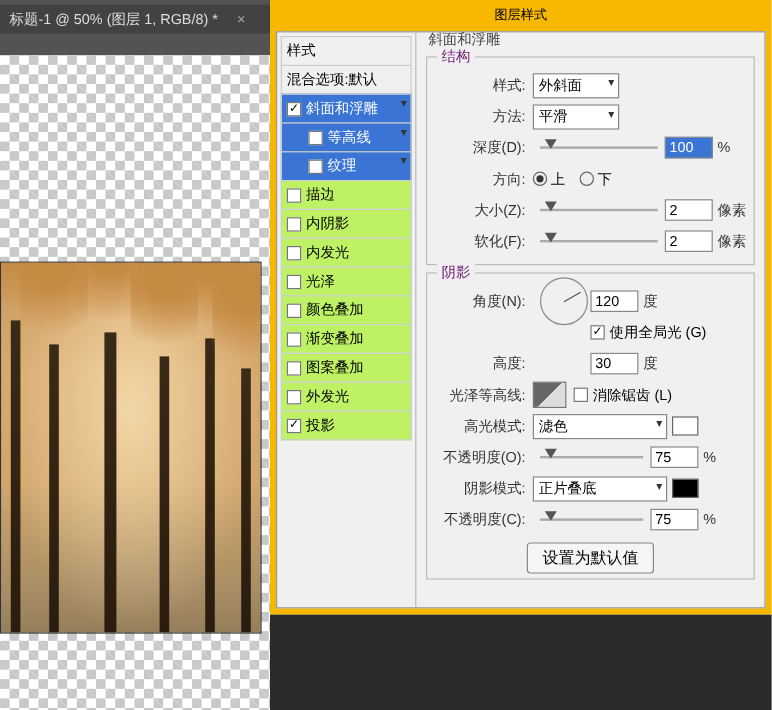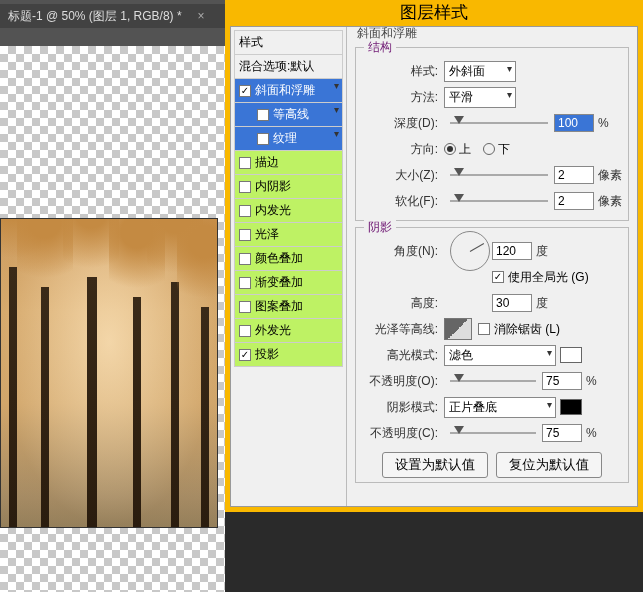--- a/index.html
+++ b/index.html
@@ -17,21 +17,21 @@
 .photo { position: absolute; top: 218px; left: 0; width: 218px; height: 310px; background: linear-gradient(180deg,#d9a86a 0%,#e3b87a 30%,#ddb478 60%,#a8936f 90%,#928363 100%); border: 1px solid #333; overflow: hidden; }
 .photo::before { content:""; position:absolute; inset:0; background:
   radial-gradient(ellipse at 50% 40%, rgba(255,235,200,0.6), rgba(160,110,55,0.2) 70%);
 }
 .tree { position:absolute; bottom:0; width:8px; background:linear-gradient(#3a2a18,#2a1c0e); }
 .tree::before { content:""; position:absolute; left:-24px; top:-140px; width:56px; height:150px; background: radial-gradient(circle,#c48a42 20%,rgba(196,138,66,0) 70%); }
 .t1{left:8px;height:260px;} .t2{left:40px;height:240px;} .t3{left:86px;height:250px;width:10px}
 .t4{left:132px;height:230px;} .t5{left:170px;height:245px;} .t6{left:200px;height:220px;}
 
 .dialog-frame { position: absolute; top: 0; left: 225px; width: 418px; height: 512px; background: #f9b800; }
-.dlg-title { height: 26px; line-height: 26px; text-align: center; color: #000; font-size: 17px; border-radius: 11px; }
+.dlg-title { height: 26px; line-height: 26px; text-align: center; color: #000; font-size: 11px; border-radius: 11px; }
 .dialog-body { background: #f0f0f0; position: absolute; top: 26px; left: 5px; width: 408px; height: 481px; border: 1px solid #999; display:flex; }
 .panelbar-bg { position:absolute; top:512px; left:225px; width:418px; height:80px; background:#2a2a2a; }
 
 .stylelist { width: 116px; border-right: 1px solid #bbb; padding: 3px; }
 .stylelist .hdr { padding: 3px 6px; border: 1px solid #ccc; border-bottom: none; background: #f5f5f5; }
 .stylelist .row { display: flex; align-items: center; padding: 3px 4px; border: 1px solid #ccc; border-bottom: none; background: #bef264; gap: 4px; }
 .stylelist .row:last-child { border-bottom: 1px solid #ccc; }
 .stylelist .row.sub { padding-left: 22px; }
 .stylelist .row.sel { background: #3a75d6; color: #fff; }
 .stylelist .row.hed { background:#f0f0f0; }
@@ -233,19 +233,18 @@
           </div>
           <div class="frow">
             <span class="flabel">不透明度(C):</span>
             <span class="slider" style="max-width:86px"></span>
             <span class="numbox">75</span>
             <span class="unit">%</span>
           </div>
 
           <div class="btnrow">
             <button class="btn">设置为默认值</button>
-            <button class="btn">复位为默认值</button>
           </div>
         </div>
       </div>
     </div>
   </div>
 </div>
 
 </body></html>

